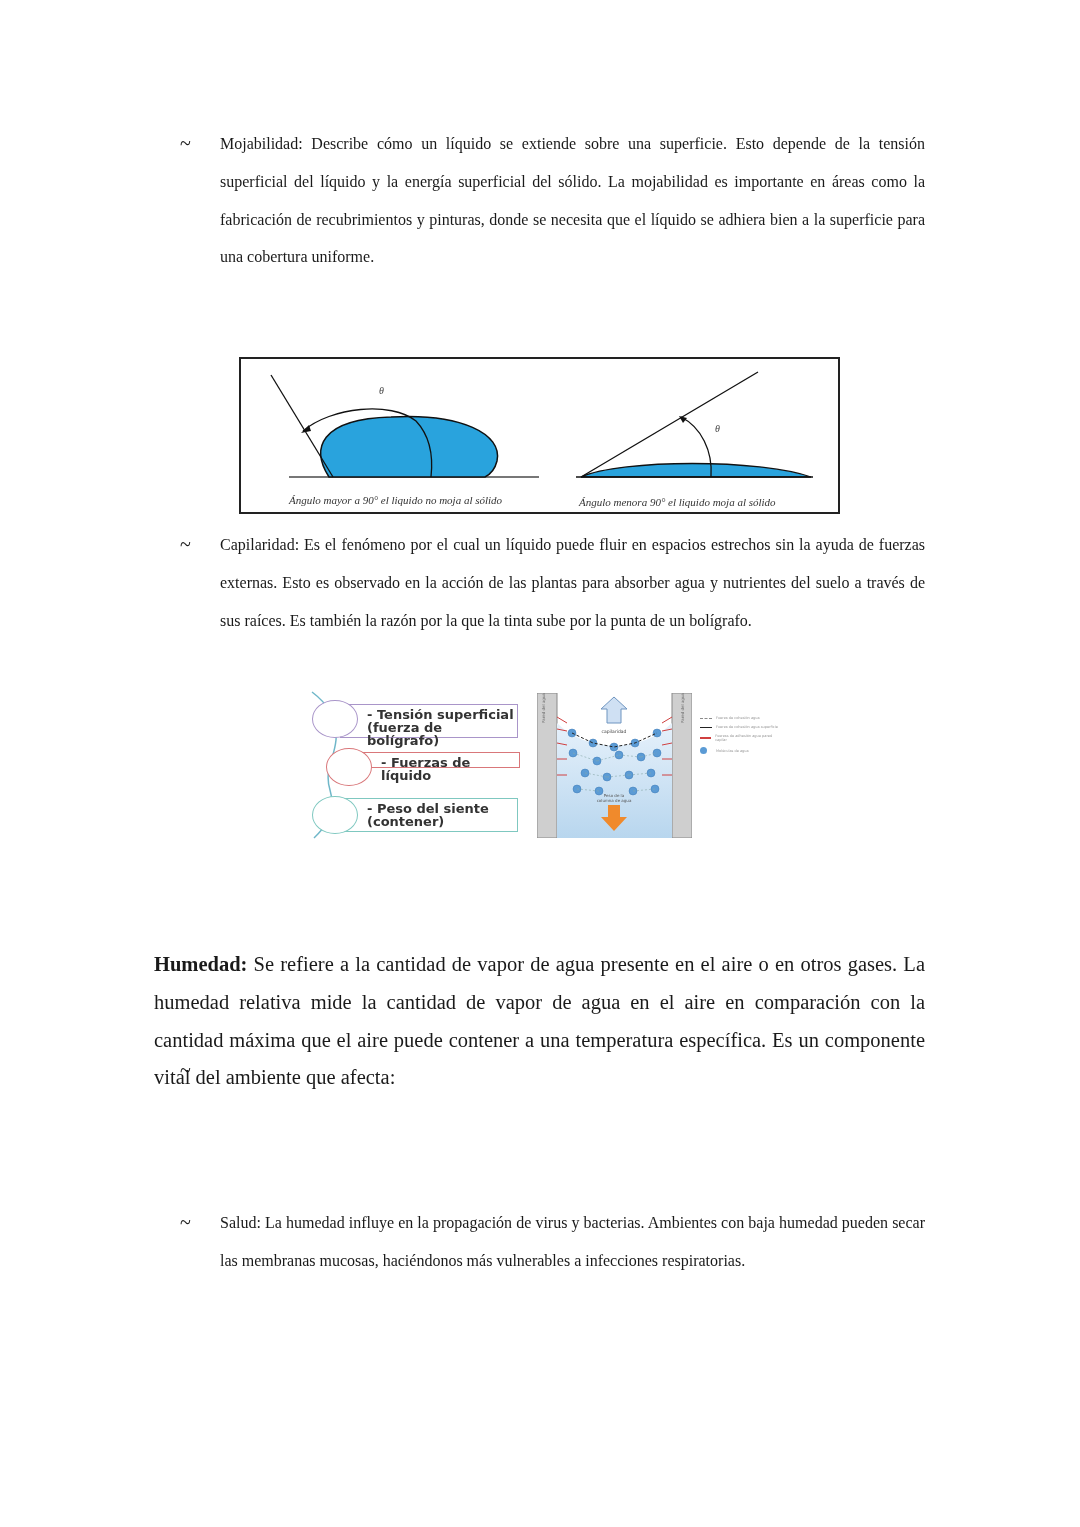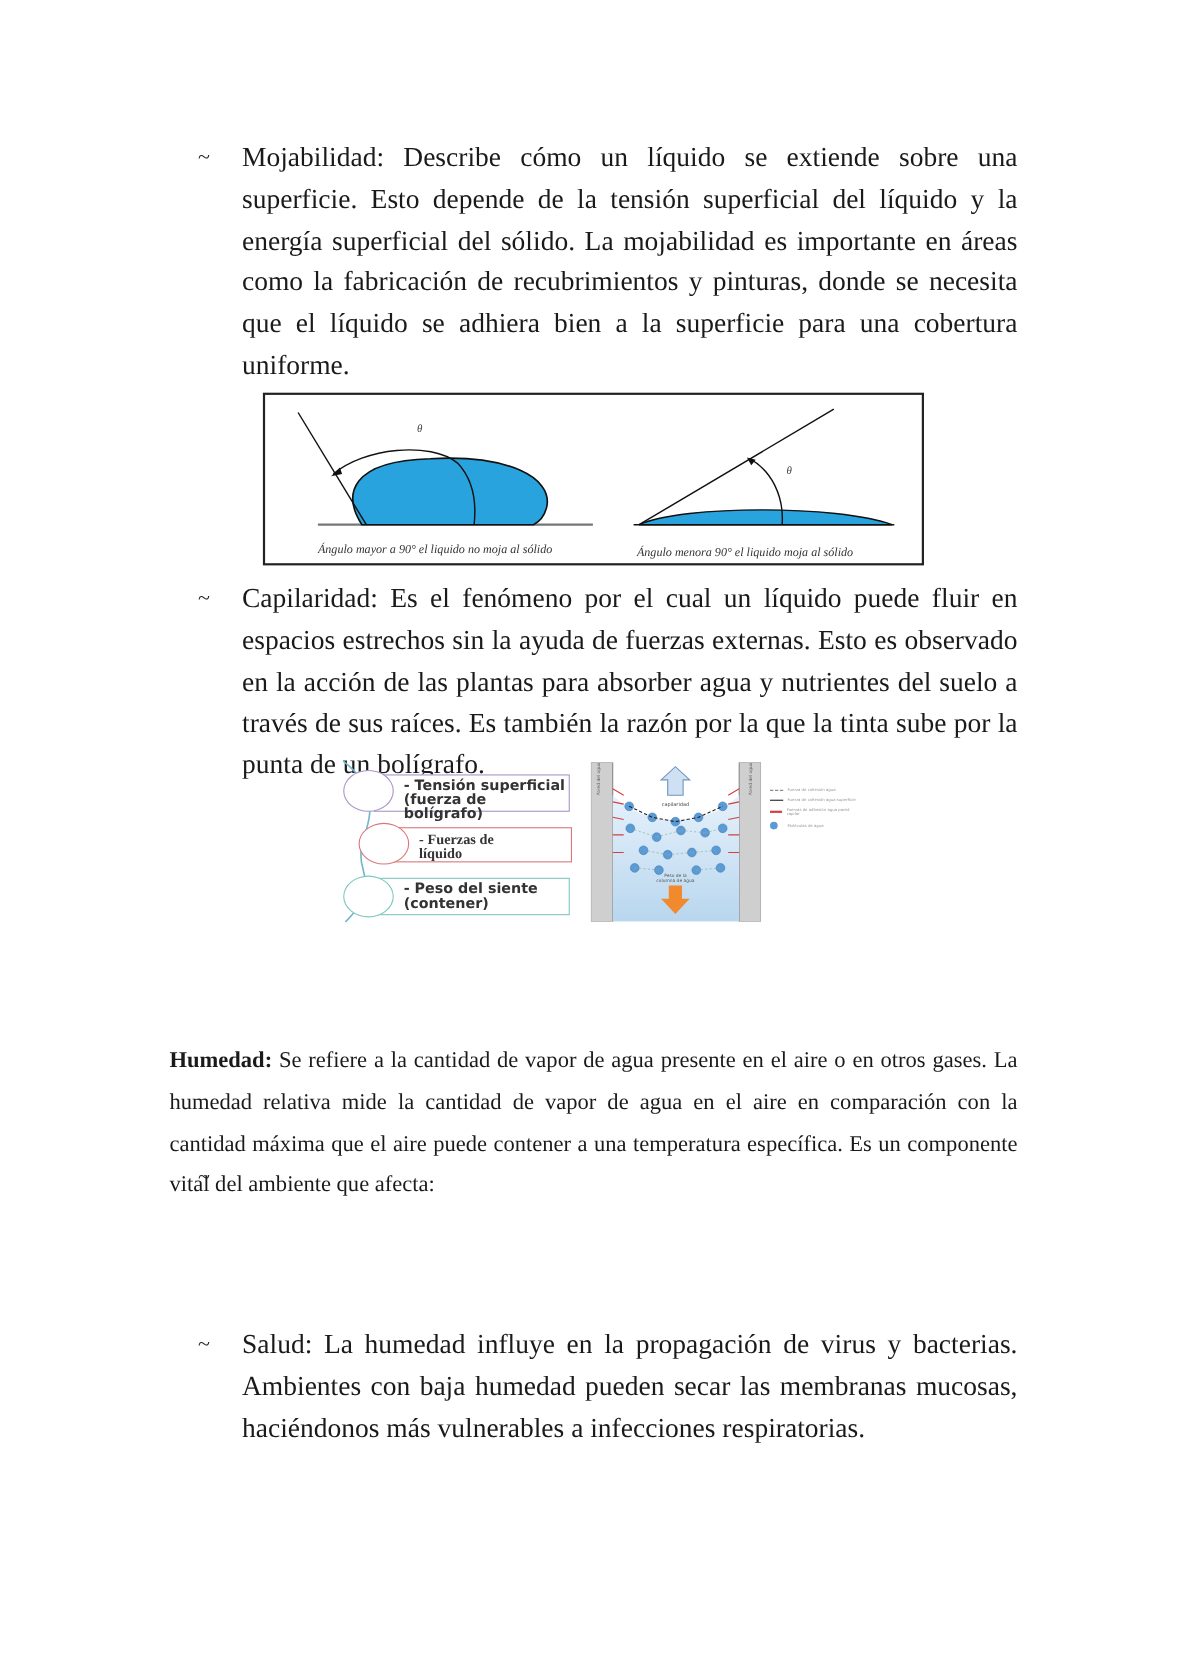--- a/index.html
+++ b/index.html
@@ -1,21 +1,21 @@
 <!DOCTYPE html>
 <html><head>
 <meta charset="utf-8">
 <style>
   html, body { margin: 0; padding: 0; background: #ffffff; }
   body { width: 1080px; height: 1527px; position: relative; overflow: hidden;
          font-family: "Liberation Serif", "DejaVu Serif", serif; color: #1a1a1a; }
   .page { position: absolute; left: 0; top: 0; width: 1080px; height: 1527px; }
   .bullet { position: absolute; left: 180px; width: 745px; }
   .bullet .tilde { position: absolute; left: 0; top: 0; font-size: 20px; line-height: 37.8px; }
-  .bullet .text { position: absolute; left: 40px; width: 705px; font-size: 25px; line-height: 37.8px;
+  .bullet .text { position: absolute; left: 40px; width: 705px; font-size: 16px; line-height: 37.8px;
                   text-align: justify; }
   .para { position: absolute; left: 154px; width: 771px; font-size: 20.5px; line-height: 37.8px; text-align: justify; }
   .para b { font-weight: bold; }
   .fig1 { position: absolute; left: 239px; top: 357px; width: 601px; height: 157px;
           border: 2px solid #222; box-sizing: border-box; background: #fff; }
   .fig1 svg { position: absolute; left: 0; top: 0; }
   .cap { position: absolute; font-size: 11px; color: #333; white-space: nowrap; font-style: italic; }
   .theta { position: absolute; font-size: 10px; font-style: italic; color: #444; }
   .fig2 { position: absolute; left: 308px; top: 690px; width: 215px; height: 150px; }
   .fig2 .box { position: absolute; box-sizing: border-box; background: #fff;
@@ -72,21 +72,21 @@
   <div class="fig2">
     <svg width="215" height="150" style="position:absolute;left:0;top:0;">
       <path d="M4 2 C 20 14, 30 30, 28 50 C 26 70, 16 80, 22 100 C 28 120, 20 135, 6 148" fill="none" stroke="#6fb7c9" stroke-width="1.5"></path>
     </svg>
     <div class="box" style="left:32px;top:14px;width:178px;height:34px;border:1.5px solid #a995c9;padding-left:26px;">
       <div>- Tensión superficial</div>
       <div>(fuerza de bolígrafo)</div>
     </div>
     <div class="circ" style="left:4px;top:10px;border:1.5px solid #a995c9;"></div>
 
-    <div class="box" style="left:40px;top:62px;width:172px;height:32px;border:1.5px solid #d9777a;padding-left:32px;font-family:Liberation Serif, serif;">
+    <div class="box" style="left:40px;top:62px;width:172px;height:16px;border:1.5px solid #d9777a;padding-left:32px;">
       <div>- Fuerzas de</div>
       <div>líquido</div>
     </div>
     <div class="circ" style="left:18px;top:58px;border:1.5px solid #d9777a;"></div>
 
     <div class="box" style="left:32px;top:108px;width:178px;height:34px;border:1.5px solid #7fc8c0;padding-left:26px;">
       <div>- Peso del siente</div>
       <div>(contener)</div>
     </div>
     <div class="circ" style="left:4px;top:106px;border:1.5px solid #7fc8c0;"></div>

